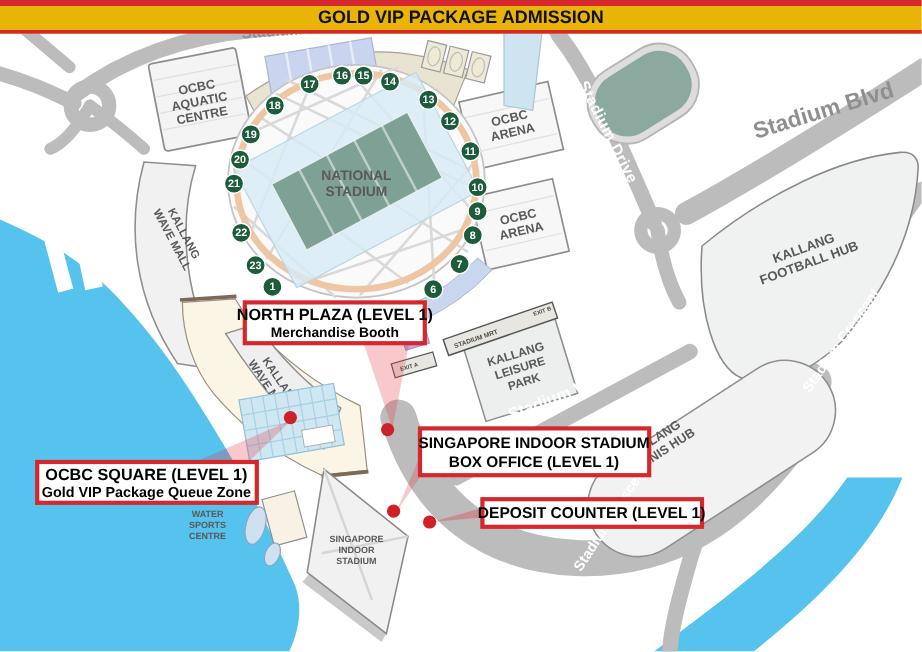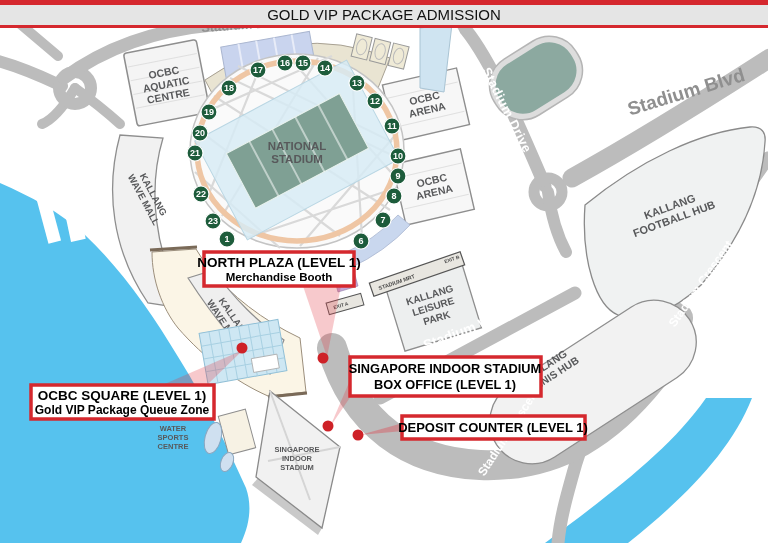--- a/index.html
+++ b/index.html
@@ -1,21 +1,21 @@
 <!DOCTYPE html>
 <html><head>
 <meta charset="utf-8">
 <style>
   html,body{margin:0;padding:0;}
   body{width:768px;height:543px;overflow:hidden;background:#fff;font-family:"Liberation Sans",sans-serif;}
   #stage{position:relative;width:768px;height:543px;}
   #map-svg{position:absolute;left:0;top:0;}
   #banner{position:absolute;left:0;top:0;width:768px;box-sizing:border-box;
-    border-top:5px solid #D5282E;border-bottom:3px solid #D5282E;background:#e5e5e5;
-    text-align:center;font-weight:normal;font-size:15px;color:#111;line-height:20px;z-index:10;}
+    border-top:5px solid #D5282E;border-bottom:3px solid #D5282E;background:#eab308;
+    text-align:center;font-weight:bold;font-size:15px;color:#111;line-height:20px;z-index:10;}
   text{font-family:"Liberation Sans",sans-serif;}
   .bldg{fill:#58595B;font-weight:bold;text-anchor:middle;}
   .roadlbl{fill:#ffffff;font-weight:bold;text-anchor:middle;}
   .roadlbl-gray{fill:#8F8F8F;font-weight:bold;text-anchor:middle;}
   .gate-num{fill:#ffffff;font-size:9px;font-weight:bold;text-anchor:middle;}
   .callout-rect{fill:#ffffff;stroke:#D5282E;stroke-width:3.5;}
   .callout-title{fill:#000;font-weight:bold;text-anchor:middle;}
   .tiny{fill:#4A4A4A;font-weight:bold;}
 </style>
 </head>

